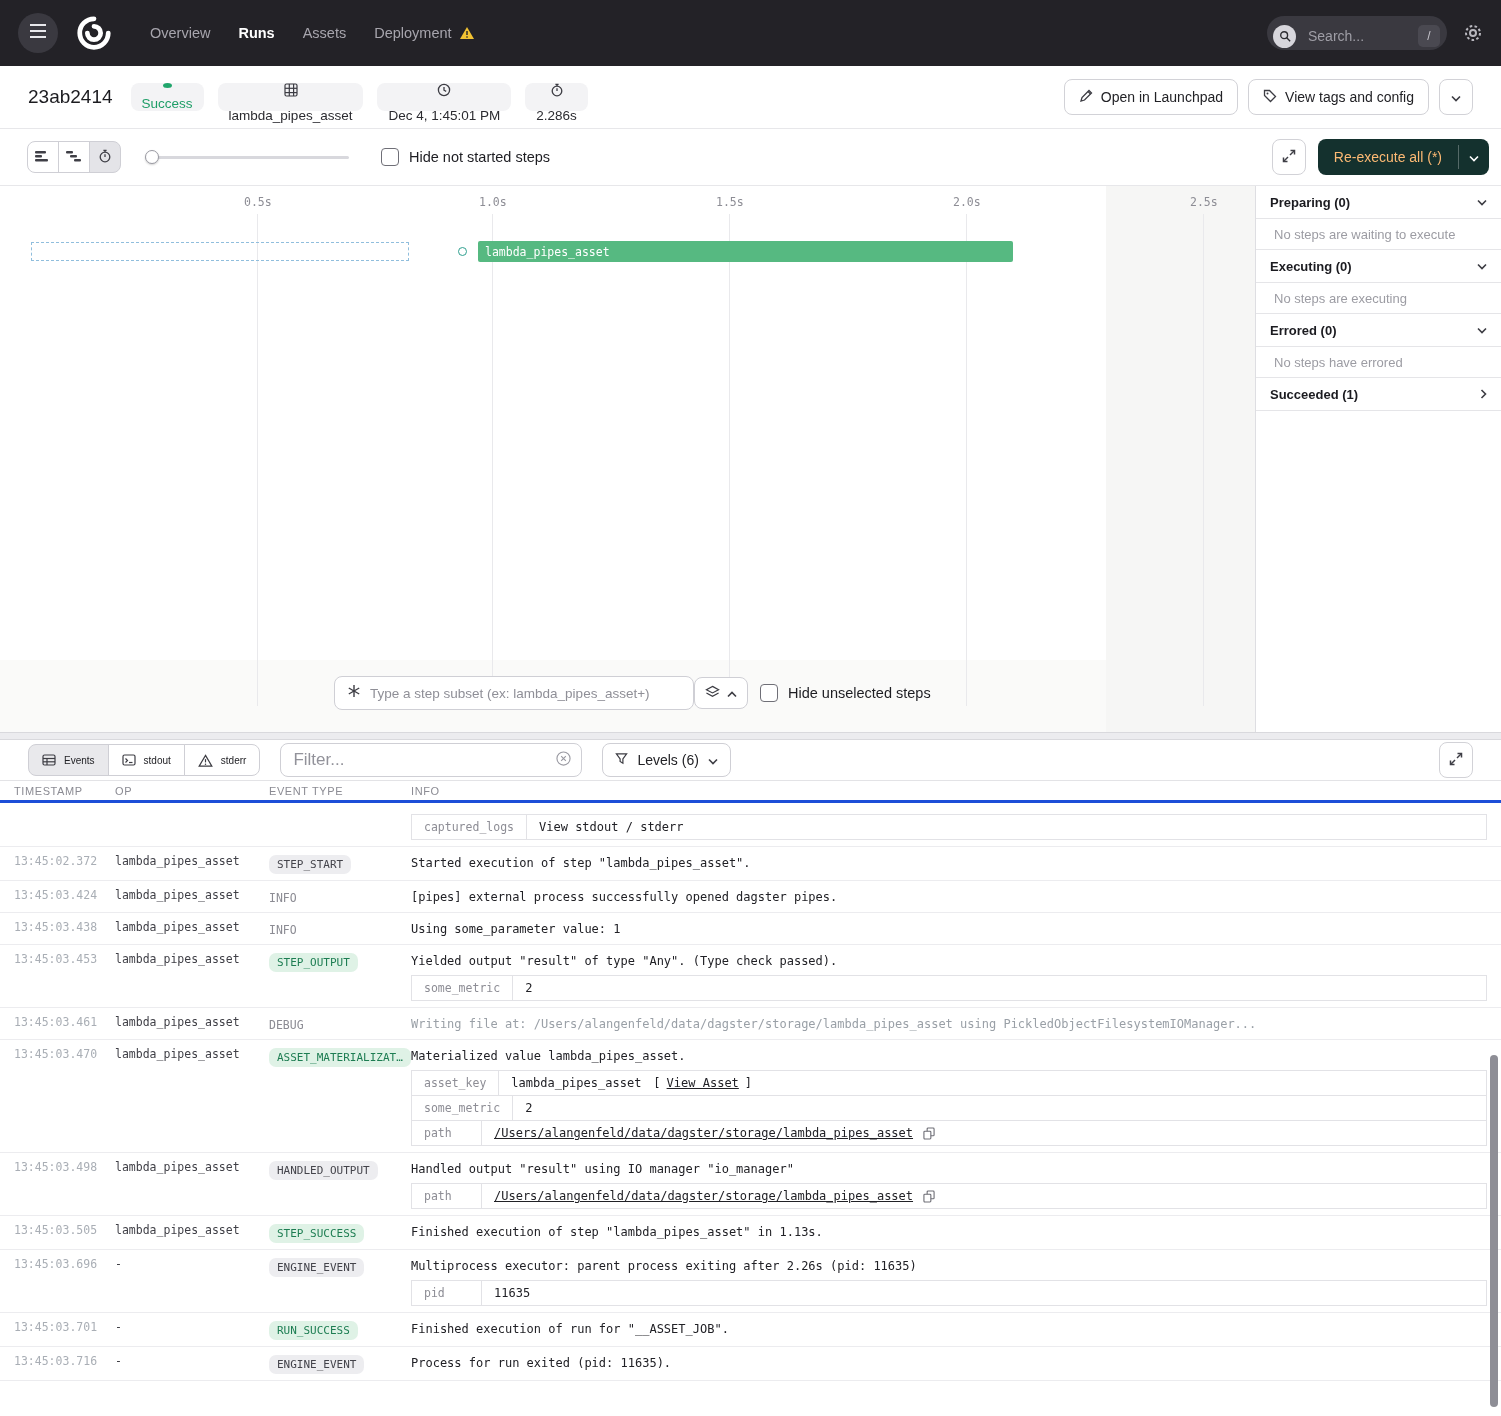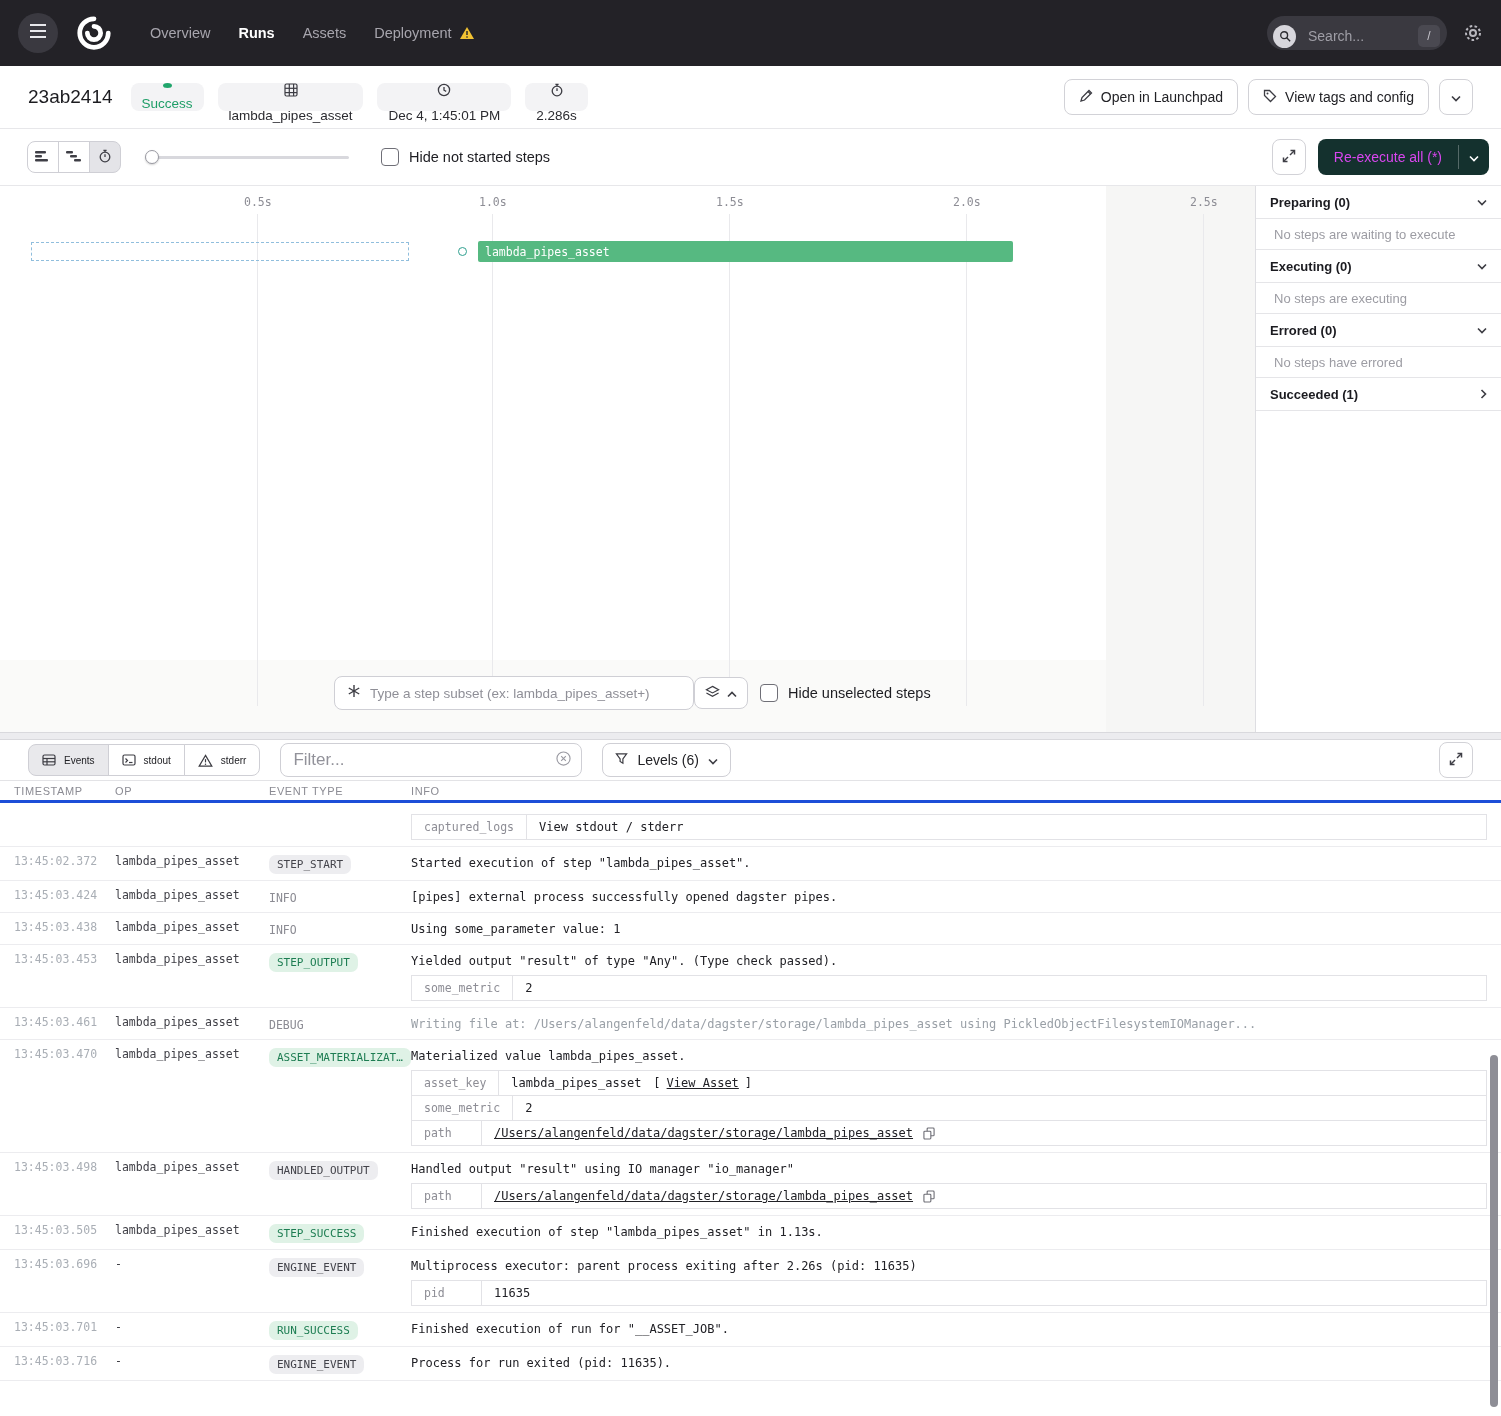--- a/index.html
+++ b/index.html
@@ -50,21 +50,21 @@
   .seg button:last-child { border-radius: 0 8px 8px 0; }
   .seg button.sel { background: #e4e4e8; }
   .slider { width: 204px; height: 32px; display: flex; align-items: center; margin-left: 24px; position: relative; }
   .slider .track { height: 3px; background: #d8d8dd; width: 100%; border-radius: 2px; }
   .slider .knob { position: absolute; left: 0; top: 9px; width: 14px; height: 14px; border-radius: 50%;
     background: #fff; border: 1.5px solid #9a9aa2; box-shadow: 0 1px 2px rgba(0,0,0,.18); cursor: pointer; }
   .checkbox { width: 18px; height: 18px; border: 1.5px solid #6f6f77; border-radius: 4px;
     background: #fff; flex: none; cursor: pointer; }
   .cb-row { display: flex; align-items: center; gap: 10px; margin-left: 32px; font-size: 14.5px; color: #1d1d22; }
   .toolbar-right { margin-left: auto; display: flex; gap: 12px; align-items: center; }
-  .primary-split { display: flex; height: 36px; background: #14312e; border-radius: 8px; color: #d946ef;
+  .primary-split { display: flex; height: 36px; background: #14312e; border-radius: 8px; color: #fdba74;
     overflow: hidden; cursor: pointer; }
   .primary-main { display: flex; align-items: center; padding: 0 16px; font-size: 14px; }
   .primary-divider { width: 1px; background: rgba(255,255,255,.28); margin: 6px 0; }
   .primary-caret { width: 30px; display: flex; align-items: center; justify-content: center; }
 
   
   .main-split { display: flex; height: 546px; }
   .gantt-left { position: relative; width: 1255px; background: #fff; overflow: hidden; flex: none; }
   .shade-right { position: absolute; left: 1106px; top: 0; width: 149px; height: 100%; background: #f6f6f5; }
   .gantt-bottom { position: absolute; left: 0; bottom: 0; width: 1106px; height: 72px; background: #fafaf9; }

